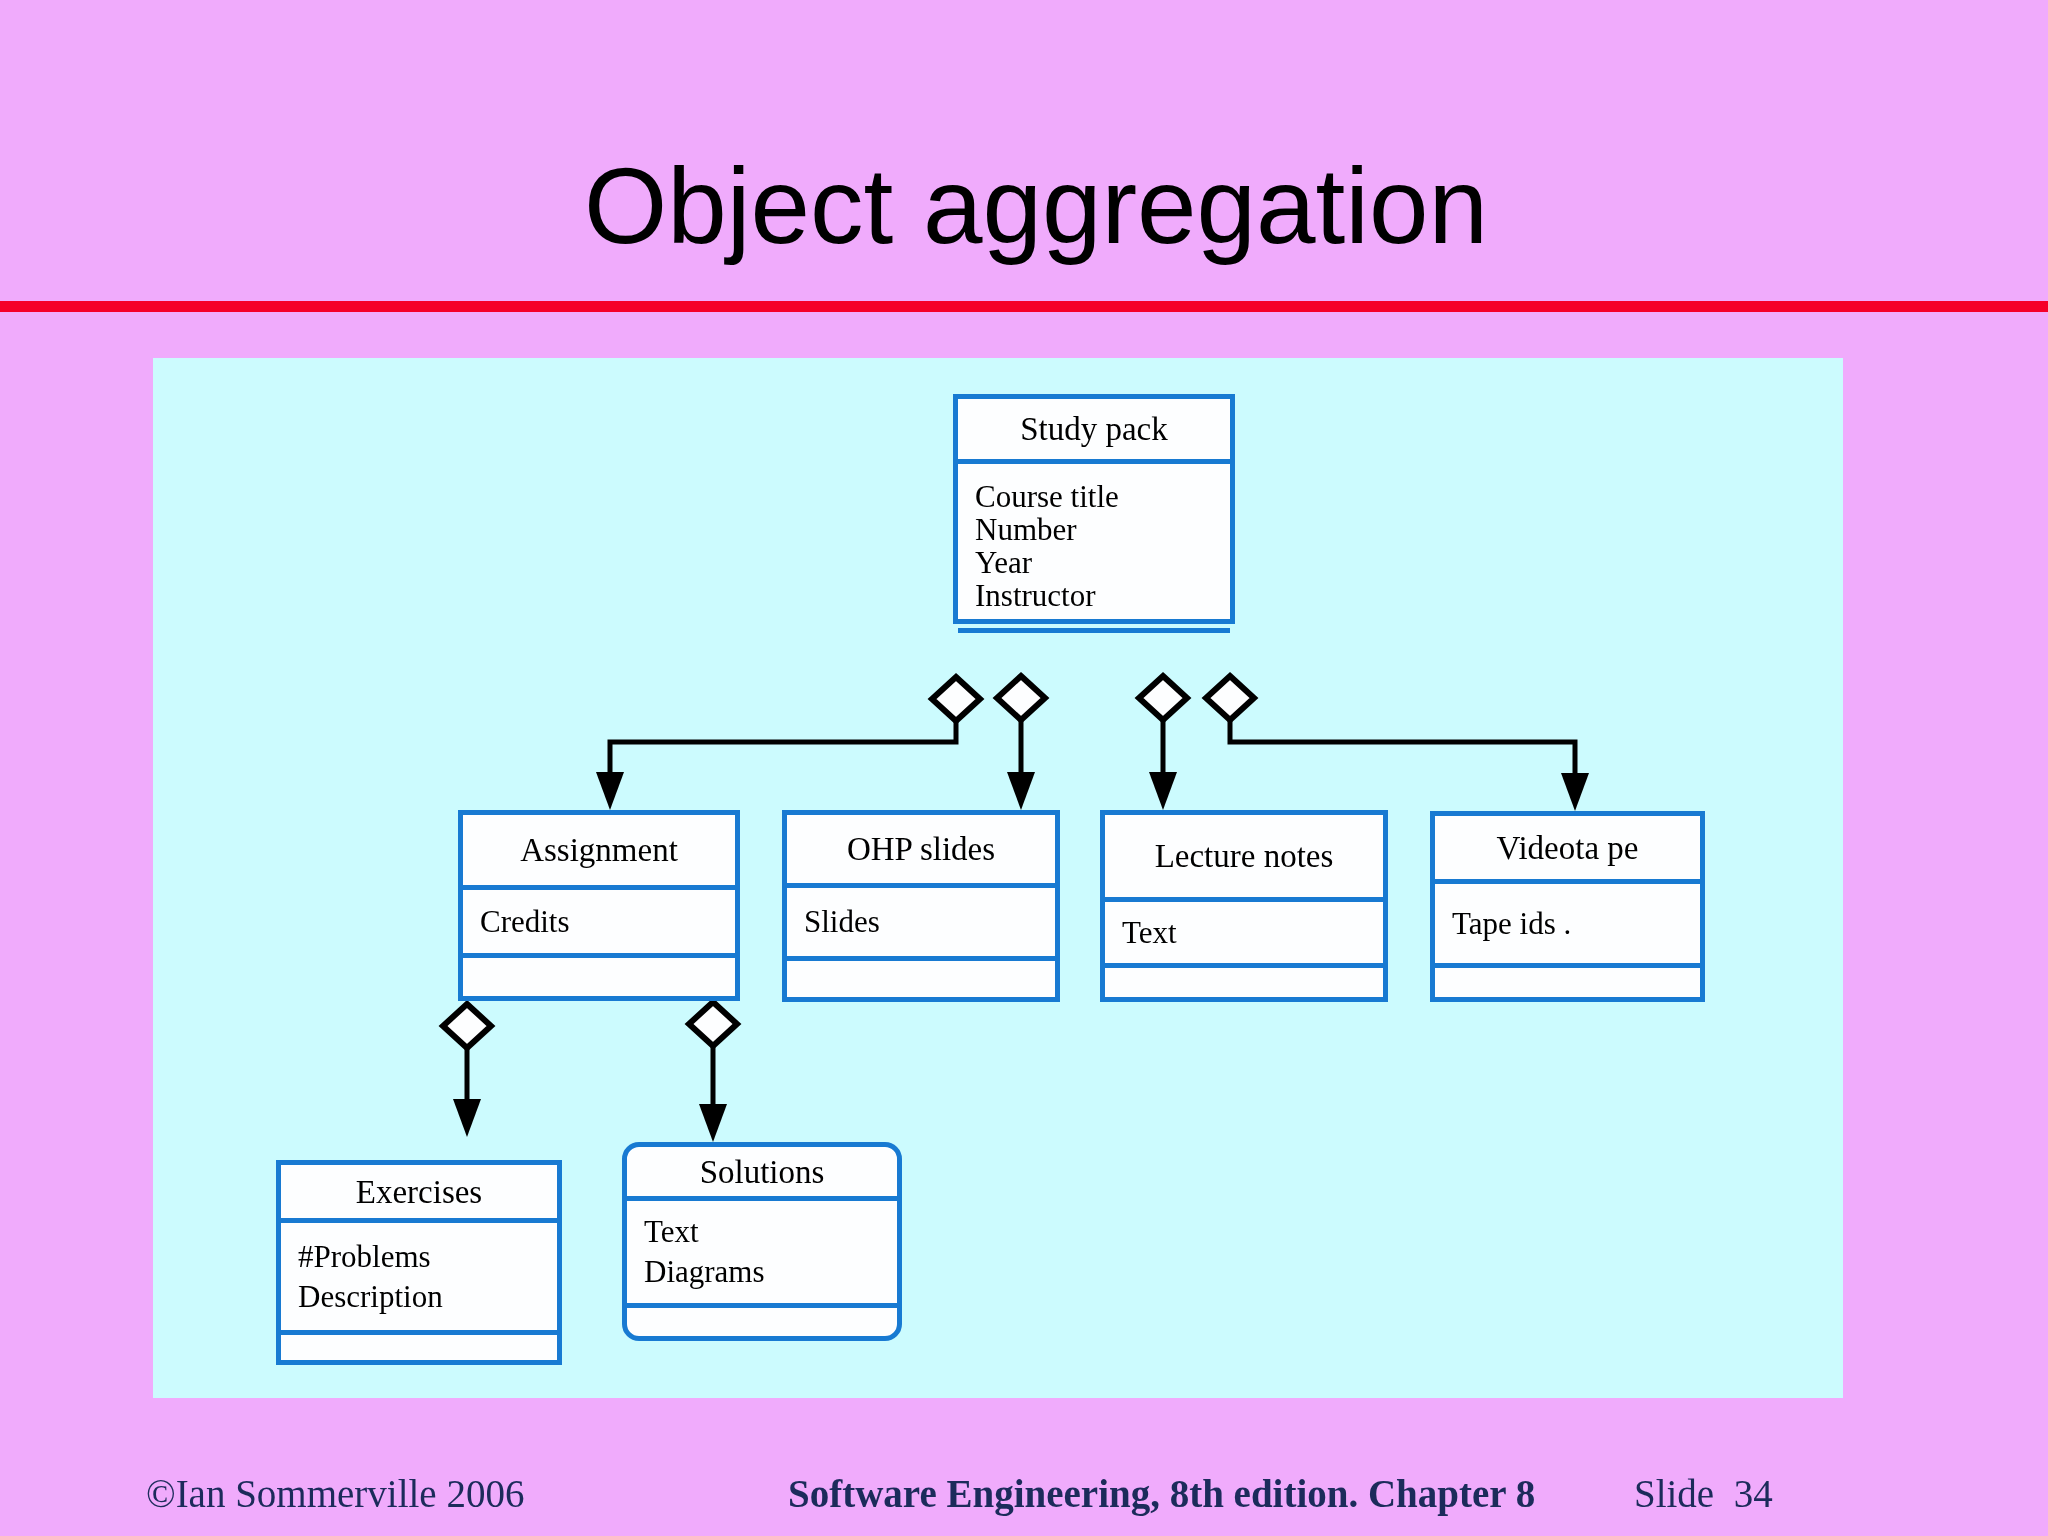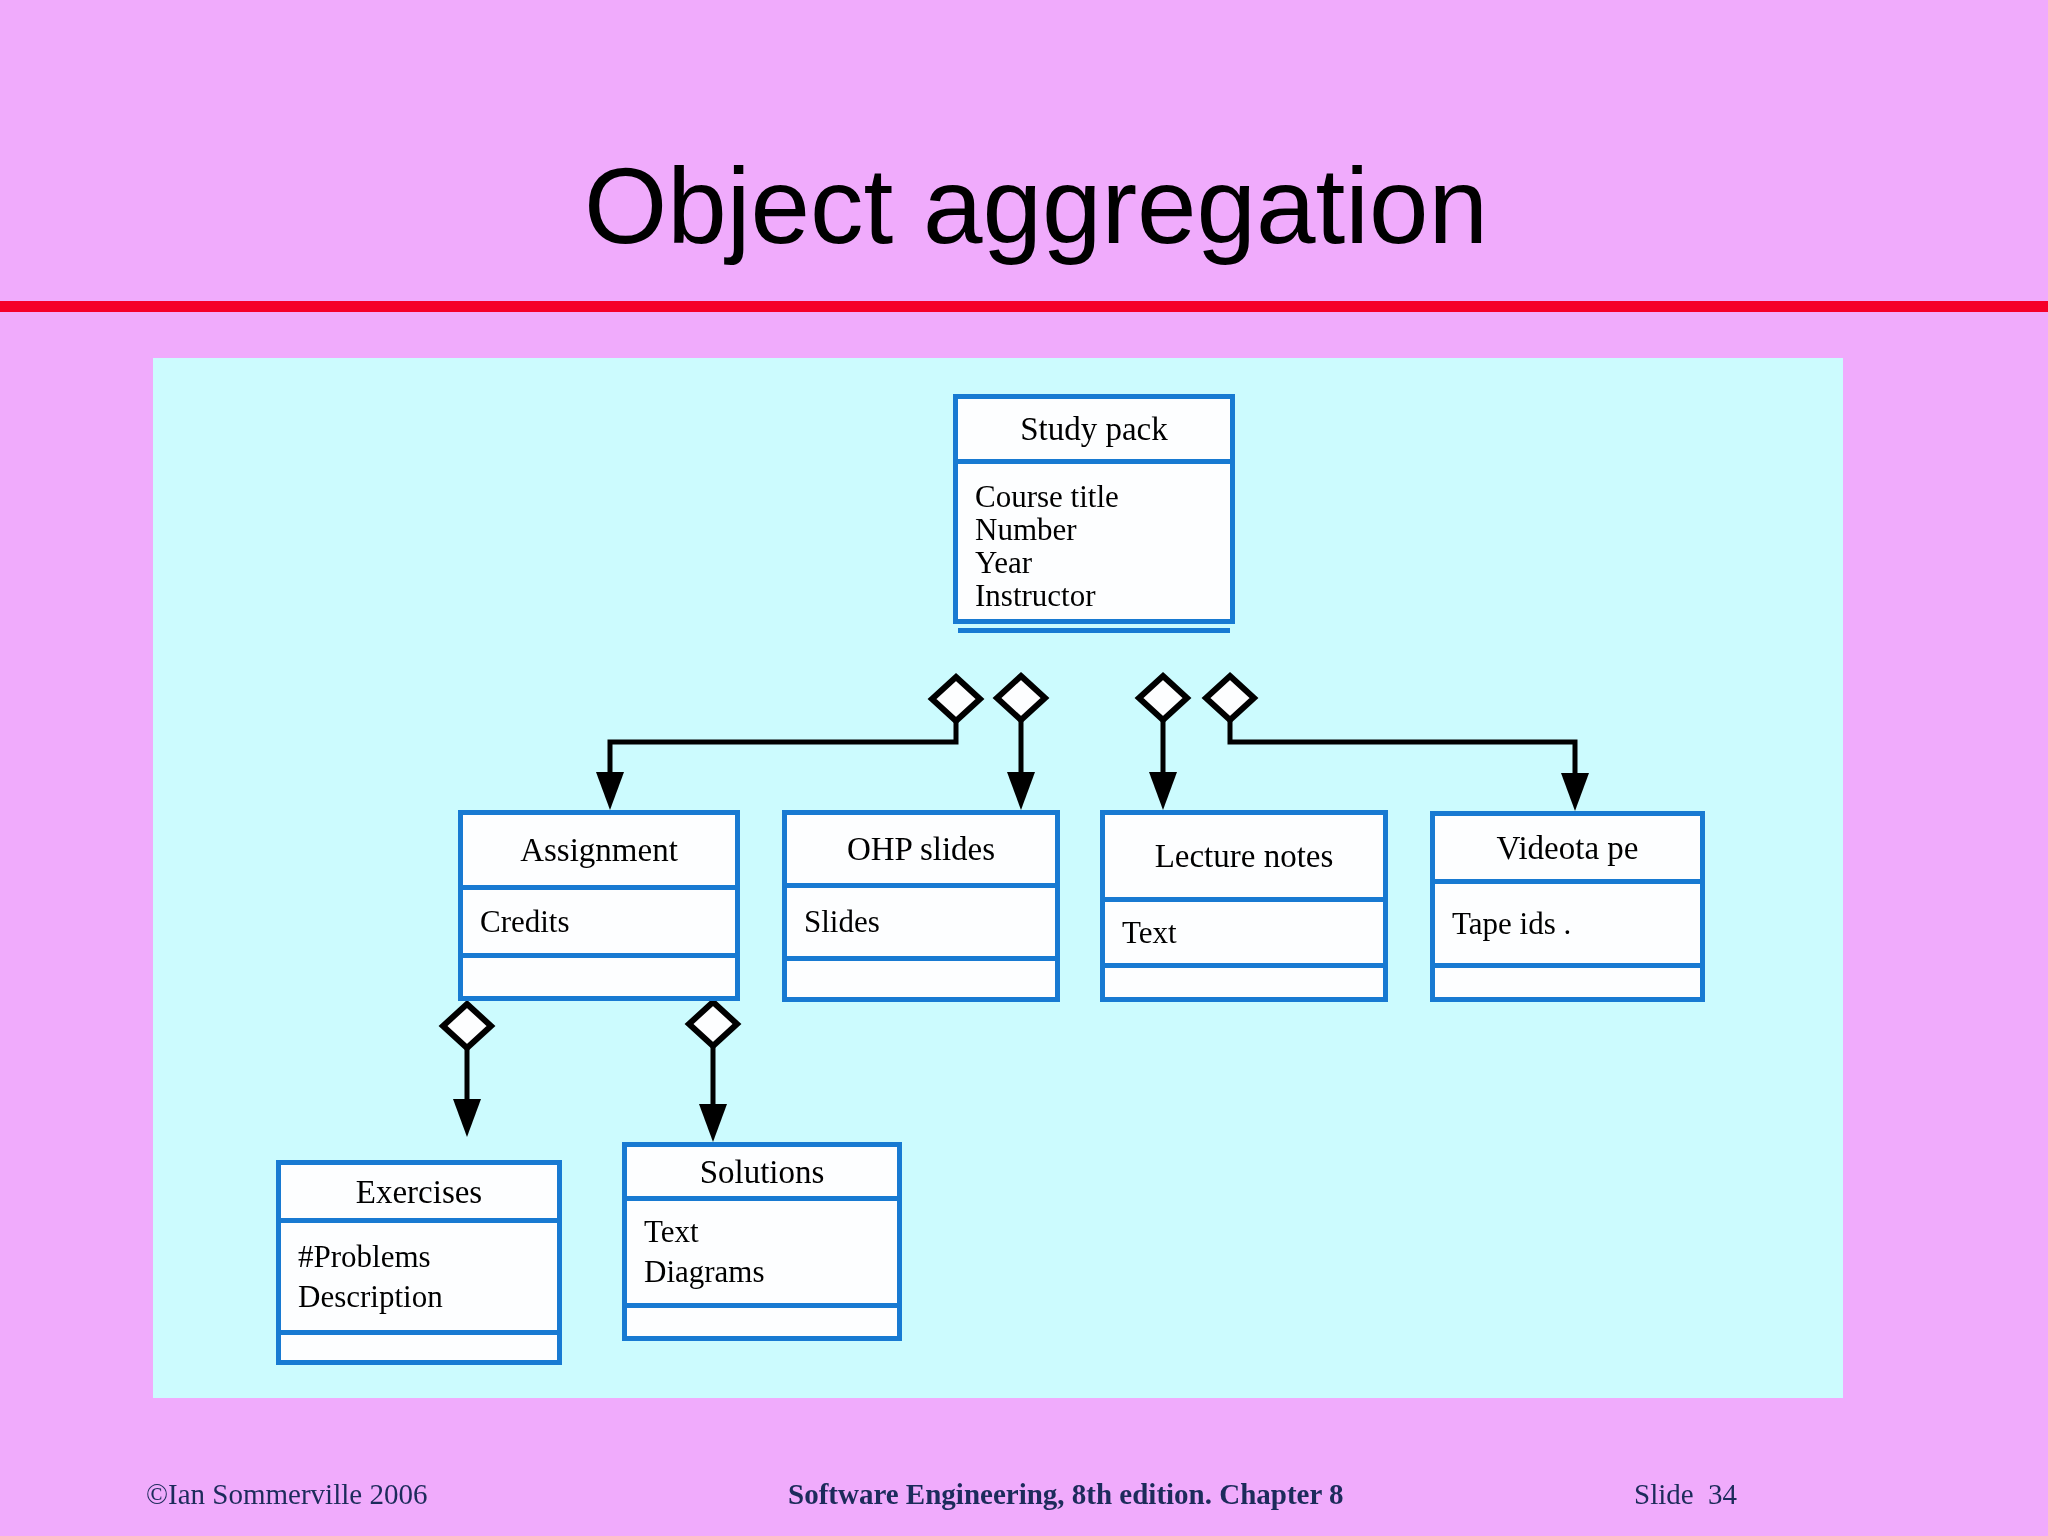--- a/index.html
+++ b/index.html
@@ -66,21 +66,21 @@
     line-height:40px;
   }
   .comp.attrs.tight{line-height:33px;}
   .comp.empty{
     border-top:5px solid var(--blue);
   }
   #footer{
     position:absolute;
     top:1472px;left:0;width:1956px;height:48px;
     color:var(--navy);
-    font-size:29px;
+    font-size:39px;
     line-height:44px;
   }
   #footer .fleft{position:absolute;left:146px;}
   #footer .fcenter{position:absolute;left:788px;font-weight:bold;}
   #footer .fright{position:absolute;left:1634px;white-space:pre;}
 </style>
 </head>
 <body>
 
 <div id="slide">
@@ -166,21 +166,21 @@
 
   <div class="uml-box" style="left:276px;top:1137px;width:286px;height:205px;margin-top:23px;">
     <div class="comp title" style="height:53px;">Exercises</div>
     <div class="comp attrs" style="height:112px;">
       <div>#Problems</div>
       <div>Description</div>
     </div>
     <div class="comp empty" style="height:30px;"></div>
   </div>
 
-  <div class="uml-box" style="left:622px;top:1142px;width:280px;height:199px;">
+  <div class="uml-box" style="left:622px;top:1142px;width:280px;height:199px;border-radius:17px;">
     <div class="comp title" style="height:49px;">Solutions</div>
     <div class="comp attrs" style="height:107px;">
       <div>Text</div>
       <div>Diagrams</div>
     </div>
     <div class="comp empty" style="height:33px;"></div>
   </div>
 
   <div id="footer">
     <span class="fleft">©Ian Sommerville 2006</span>

